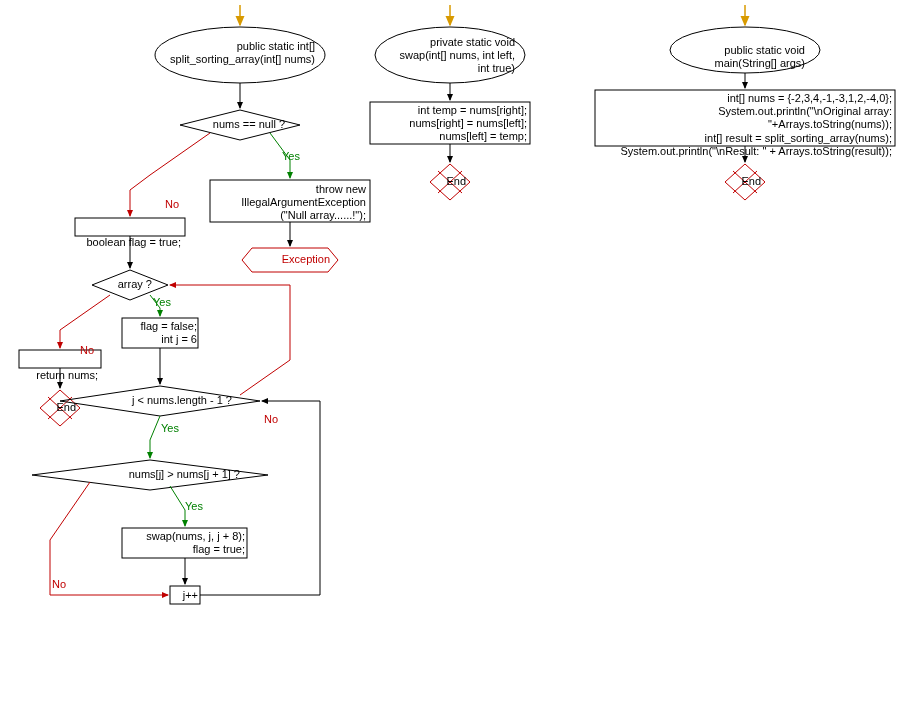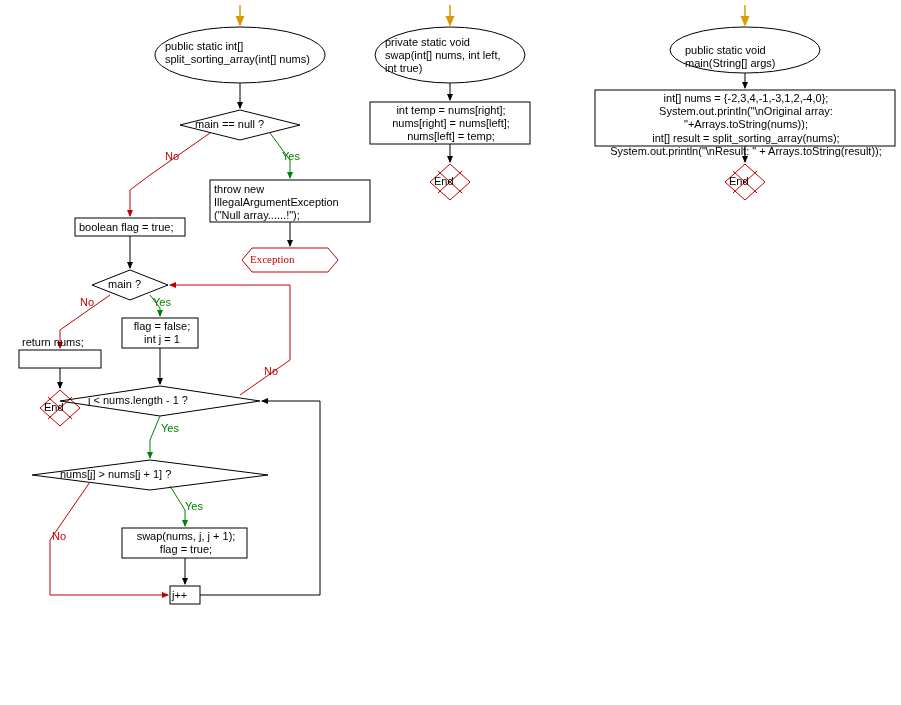--- a/index.html
+++ b/index.html
@@ -8,33 +8,33 @@
     font-family: Arial, sans-serif;
     font-size: 11px;
     background: #fff;
     width: 901px;
     height: 705px;
     position: relative;
   }
   svg { position: absolute; top: 0; left: 0; }
   .node-text {
     position: absolute;
-    text-align: left;
+    text-align: right;
     font-size: 11px;
     line-height: 1.2;
     pointer-events: none;
   }
-  .left { text-align: center; }
+  .left { text-align: right; }
   .edge-label {
     position: absolute;
     font-size: 11px;
   }
   .yes { color: #008000; }
-  .no  { color: #c00000; }
-  .exc { color: #c00000; font-family: Liberation Serif, serif; }
+  .no  { color: #c00000; margin-top: 48px; }
+  .exc { color: #c00000; }
 </style>
 </head>
 <body>
 
 <svg width="901" height="705">
   <defs>
     <marker id="arrow" markerWidth="8" markerHeight="8" refX="6" refY="3" orient="auto">
       <path d="M0,0 L7,3 L0,6 Z" fill="#000"></path>
     </marker>
     <marker id="arrowY" markerWidth="8" markerHeight="8" refX="6" refY="3" orient="auto">
@@ -115,40 +115,40 @@
   <ellipse cx="745" cy="50" rx="75" ry="23" fill="none" stroke="#000"></ellipse>
   <line x1="745" y1="73" x2="745" y2="88" stroke="#000" marker-end="url(#arrow)"></line>
   <rect x="595" y="90" width="300" height="56" fill="none" stroke="#000"></rect>
   <line x1="745" y1="146" x2="745" y2="162" stroke="#000" marker-end="url(#arrow)"></line>
   <polygon points="745,164 765,182 745,200 725,182" fill="none" stroke="#c00000"></polygon>
   <line x1="733" y1="171" x2="757" y2="193" stroke="#c00000"></line>
   <line x1="757" y1="171" x2="733" y2="193" stroke="#c00000"></line>
 </svg>
 
 <div class="node-text" style="left:165px;top:40px;width:150px">public static int[] split_sorting_array(int[] nums)</div>
-<div class="node-text" style="left:195px;top:118px;width:90px">main == null ?</div>
+<div class="node-text" style="left:195px;top:118px;width:90px">nums == null ?</div>
 <div class="edge-label yes" style="left:282px;top:150px">Yes</div>
 <div class="edge-label no" style="left:165px;top:150px">No</div>
 <div class="node-text" style="left:214px;top:183px;width:152px">throw new IllegalArgumentException ("Null array......!");</div>
 <div class="node-text exc" style="left:250px;top:253px;width:80px">Exception</div>
-<div class="node-text" style="left:79px;top:221px;width:102px">boolean flag = true;</div>
-<div class="node-text" style="left:108px;top:278px;width:44px">main ?</div>
+<div class="node-text" style="left:79px;top:236px;width:102px">boolean flag = true;</div>
+<div class="node-text" style="left:108px;top:278px;width:44px">array ?</div>
 <div class="edge-label yes" style="left:153px;top:296px">Yes</div>
 <div class="edge-label no" style="left:80px;top:296px">No</div>
-<div class="node-text" style="left:22px;top:336px;width:76px">return nums;</div>
+<div class="node-text" style="left:22px;top:369px;width:76px">return nums;</div>
 <div class="node-text" style="left:44px;top:401px;width:32px">End</div>
 <div class="node-text left" style="left:127px;top:320px;width:70px;white-space:pre-line">flag = false;
-int j = 1</div>
+int j = 6</div>
 <div class="node-text" style="left:88px;top:394px;width:144px">j &lt; nums.length - 1 ?</div>
 <div class="edge-label no" style="left:264px;top:365px">No</div>
 <div class="edge-label yes" style="left:161px;top:422px">Yes</div>
 <div class="node-text" style="left:60px;top:468px;width:180px">nums[j] &gt; nums[j + 1] ?</div>
 <div class="edge-label yes" style="left:185px;top:500px">Yes</div>
 <div class="edge-label no" style="left:52px;top:530px">No</div>
-<div class="node-text left" style="left:127px;top:530px;width:118px;white-space:pre-line">swap(nums, j, j + 1);
+<div class="node-text left" style="left:127px;top:530px;width:118px;white-space:pre-line">swap(nums, j, j + 8);
 flag = true;</div>
 <div class="node-text" style="left:172px;top:589px;width:26px">j++</div>
 
 <div class="node-text" style="left:385px;top:36px;width:130px">private static void swap(int[] nums, int left, int true)</div>
 <div class="node-text left" style="left:375px;top:104px;width:152px;white-space:pre-line">int temp = nums[right];
 nums[right] = nums[left];
 nums[left] = temp;</div>
 <div class="node-text" style="left:434px;top:175px;width:32px">End</div>
 
 <div class="node-text" style="left:685px;top:44px;width:120px">public static void main(String[] args)</div>

